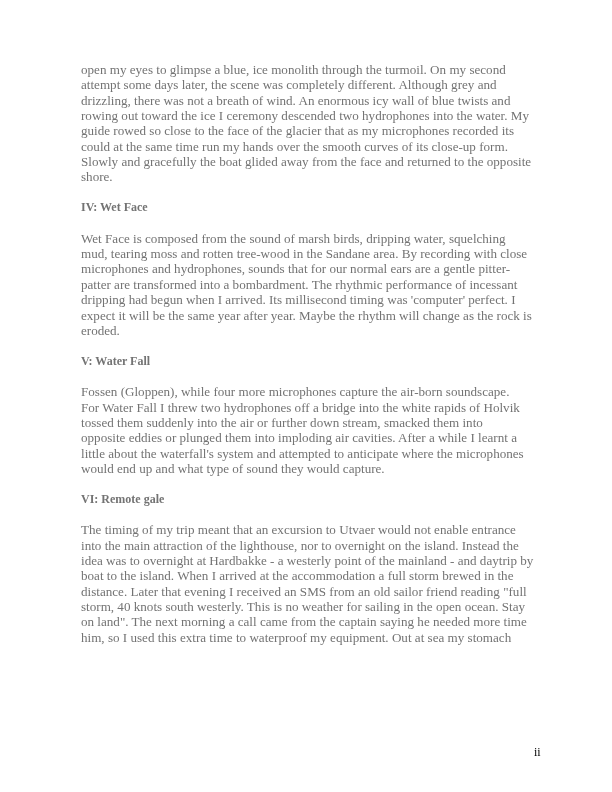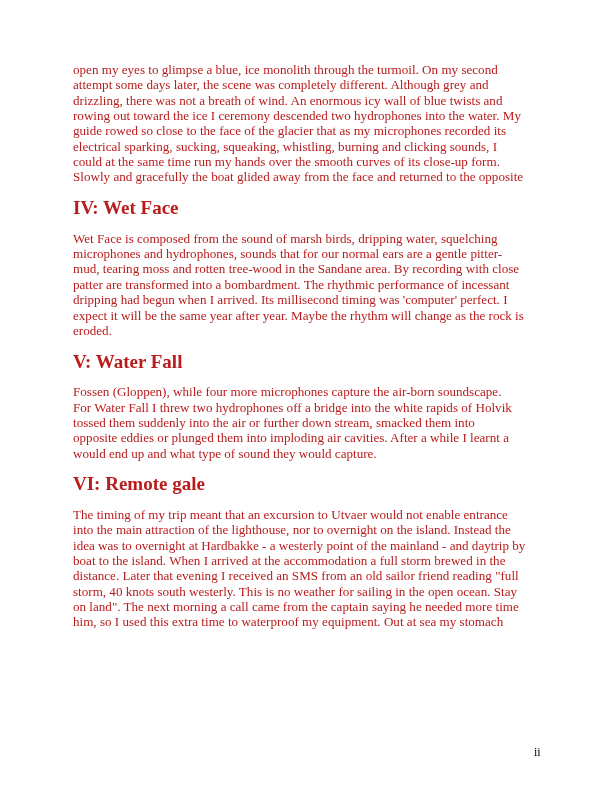--- a/index.html
+++ b/index.html
@@ -1,60 +1,61 @@
 <!DOCTYPE html>
 <html><head>
 <meta charset="utf-8">
 <style>
   html, body { margin: 0; padding: 0; background: #ffffff; }
   body { width: 612px; height: 792px; position: relative; overflow: hidden; }
   .page {
-    position: absolute; left: 73px; top: 62px; width: 480px;
+    position: absolute; left: 81px; top: 62px; width: 480px;
     font-family: "Liberation Serif", "DejaVu Serif", serif;
-    font-size: 13.1px; line-height: 15.35px; color: #b91c1c;
+    font-size: 13.1px; line-height: 15.35px; color: #737373;
   }
   .para { margin: 0 0 15.35px 0; white-space: normal; }
   .line { display: block; white-space: nowrap; }
-  .heading { font-weight: bold; margin: 0 0 15.35px 0; font-size: 19px; }
+  .heading { font-weight: bold; margin: 0 0 15.35px 0; font-size: 12px; }
   .page-number {
     position: absolute; left: 534px; top: 745px;
     font-family: Liberation Serif, serif;
     font-size: 12px; color: #000000;
   }
 </style>
 </head>
 <body>
 
 <div class="page" id="page">
     <p class="para">
       <span class="line">open my eyes to glimpse a blue, ice monolith through the turmoil. On my second</span>
       <span class="line">attempt some days later, the scene was completely different. Although grey and</span>
       <span class="line">drizzling, there was not a breath of wind. An enormous icy wall of blue twists and</span>
       <span class="line">rowing out toward the ice I ceremony descended two hydrophones into the water. My</span>
       <span class="line">guide rowed so close to the face of the glacier that as my microphones recorded its</span>
-      <span class="line">electrical sparking, sucking, squeaking, whistling, burning and clicking sounds, I</span>
       <span class="line">could at the same time run my hands over the smooth curves of its close-up form.</span>
       <span class="line">Slowly and gracefully the boat glided away from the face and returned to the opposite</span>
+      <span class="line">shore.</span>
     </p>
     <div class="heading">IV: Wet Face</div>
     <p class="para">
       <span class="line">Wet Face is composed from the sound of marsh birds, dripping water, squelching</span>
+      <span class="line">mud, tearing moss and rotten tree-wood in the Sandane area. By recording with close</span>
       <span class="line">microphones and hydrophones, sounds that for our normal ears are a gentle pitter-</span>
-      <span class="line">mud, tearing moss and rotten tree-wood in the Sandane area. By recording with close</span>
       <span class="line">patter are transformed into a bombardment. The rhythmic performance of incessant</span>
       <span class="line">dripping had begun when I arrived. Its millisecond timing was 'computer' perfect. I</span>
       <span class="line">expect it will be the same year after year. Maybe the rhythm will change as the rock is</span>
       <span class="line">eroded.</span>
     </p>
     <div class="heading">V: Water Fall</div>
     <p class="para">
       <span class="line">Fossen (Gloppen), while four more microphones capture the air-born soundscape.</span>
       <span class="line">For Water Fall I threw two hydrophones off a bridge into the white rapids of Holvik</span>
       <span class="line">tossed them suddenly into the air or further down stream, smacked them into</span>
       <span class="line">opposite eddies or plunged them into imploding air cavities. After a while I learnt a</span>
+      <span class="line">little about the waterfall's system and attempted to anticipate where the microphones</span>
       <span class="line">would end up and what type of sound they would capture.</span>
     </p>
     <div class="heading">VI: Remote gale</div>
     <p class="para">
       <span class="line">The timing of my trip meant that an excursion to Utvaer would not enable entrance</span>
       <span class="line">into the main attraction of the lighthouse, nor to overnight on the island. Instead the</span>
       <span class="line">idea was to overnight at Hardbakke - a westerly point of the mainland - and daytrip by</span>
       <span class="line">boat to the island. When I arrived at the accommodation a full storm brewed in the</span>
       <span class="line">distance. Later that evening I received an SMS from an old sailor friend reading "full</span>
       <span class="line">storm, 40 knots south westerly. This is no weather for sailing in the open ocean. Stay</span>

